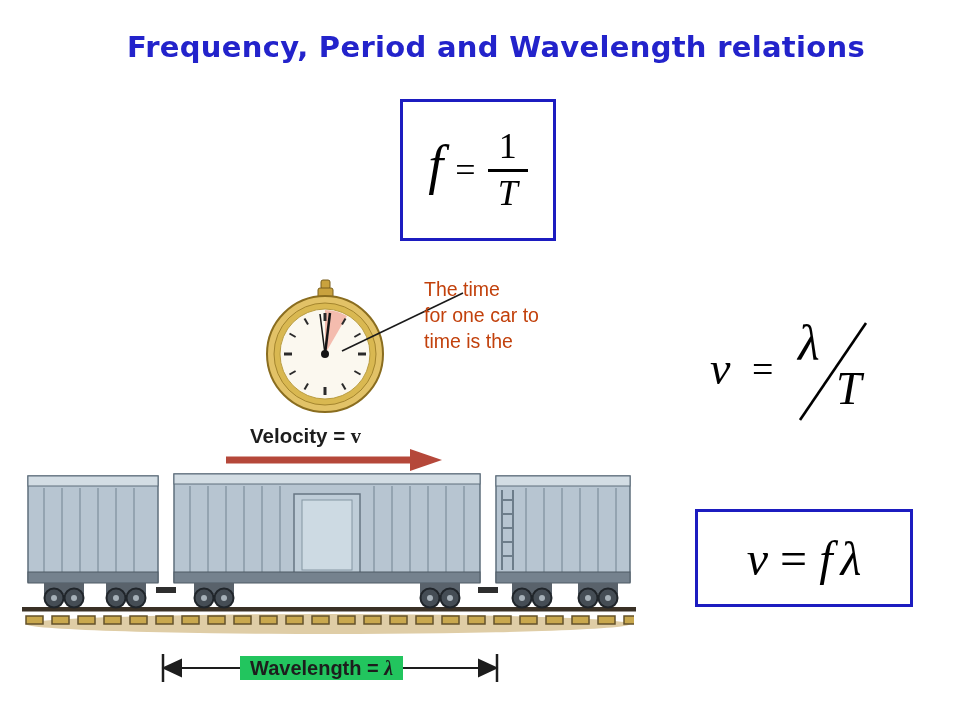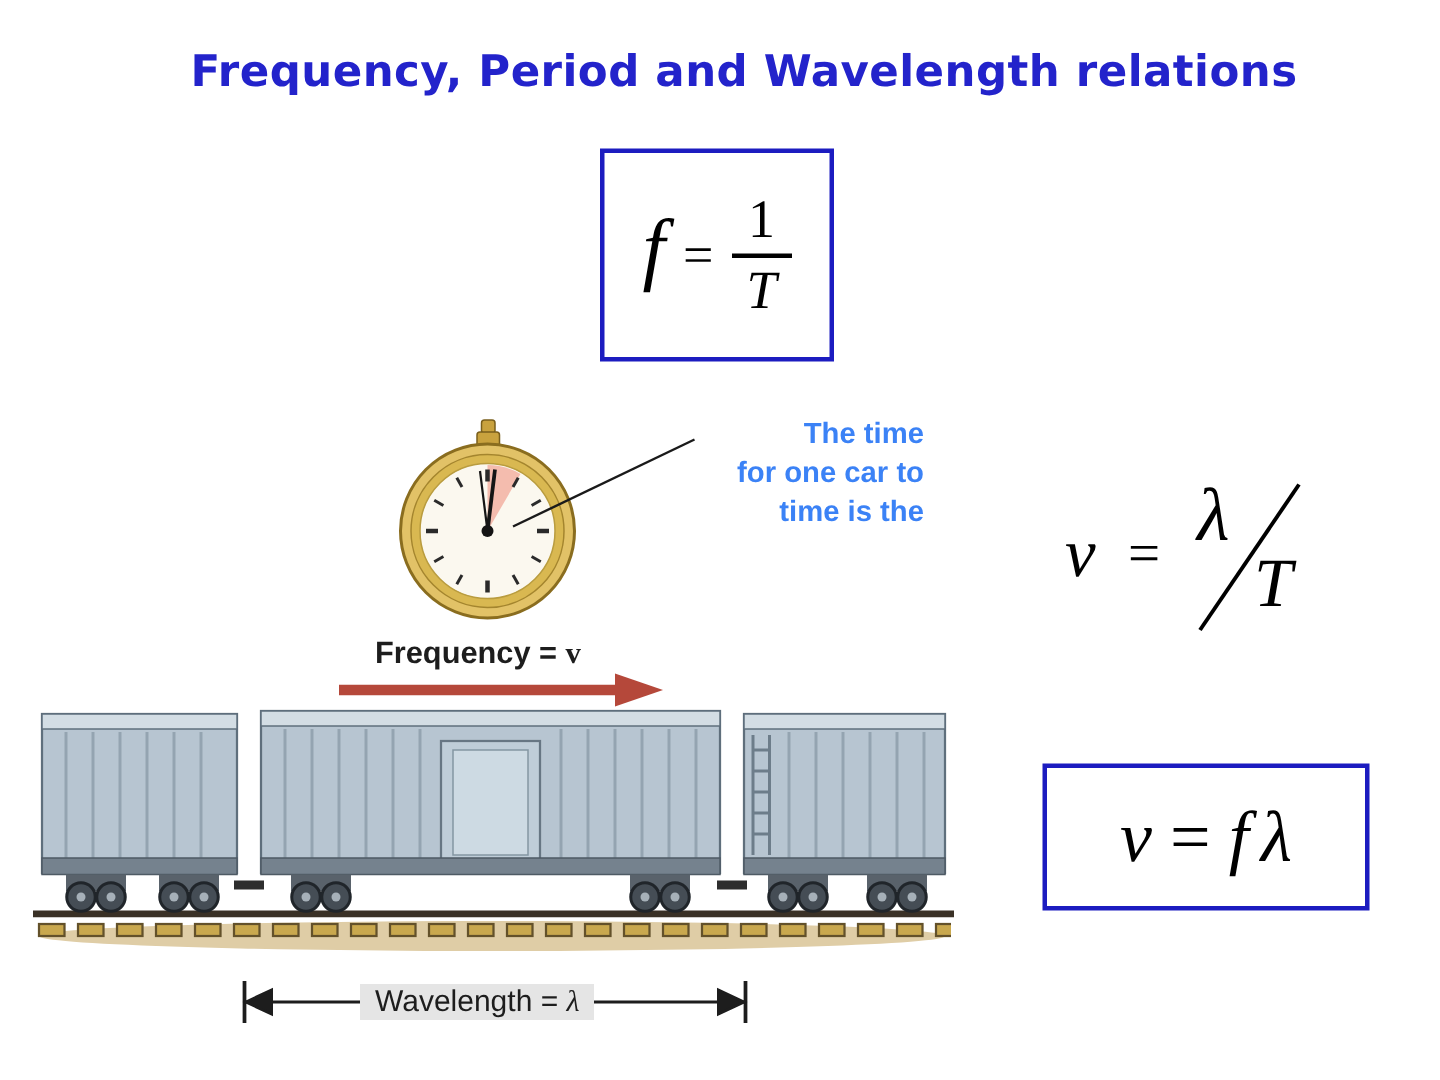--- a/index.html
+++ b/index.html
@@ -12,25 +12,25 @@
   .serif{font-family:"Liberation Serif","DejaVu Serif",serif;}
   .it{font-family:"Liberation Serif","DejaVu Serif",serif;font-style:italic;}
   .formula-box{border:3px solid #1c1cc0;background:#fff;display:flex;align-items:center;
                justify-content:center;font-family:"Liberation Serif","DejaVu Serif",serif;color:#000;}
   .f1{left:400px;top:99px;width:150px;height:136px;gap:12px;}
   .f1 .lhs{font-size:54px;line-height:1;transform:translateY(-5px);}
   .f1 .eq{font-size:36px;}
   .frac{display:inline-flex;flex-direction:column;align-items:center;}
   .frac .num,.frac .den{font-size:36px;line-height:1.05;}
   .frac .bar{width:40px;border-top:3px solid #000;margin:3px 0;display:block;height:0;}
-  .caption{left:424px;top:276px;width:192px;text-align:right;font-size:19.5px;
-           font-weight:bold;line-height:26px;color:#3b82f6;}
+  .caption{left:424px;top:276px;width:192px;text-align:left;font-size:19.5px;
+           font-weight:normal;line-height:26px;color:#c2410c;}
   .velocity{left:250px;top:424px;font-size:20.5px;font-weight:bold;color:#1d1d1d;}
-  .wavelabel{left:240px;top:656px;height:24px;line-height:24px;padding:0 10px;background:#e5e5e5;
-             font-size:20px;font-weight:normal;color:#1d1d1d;}
+  .wavelabel{left:240px;top:656px;height:24px;line-height:24px;padding:0 10px;background:#22c55e;
+             font-size:20px;font-weight:bold;color:#1d1d1d;}
   .vlt{left:702px;top:318px;width:200px;height:110px;}
   .vlt span{position:absolute;line-height:1;color:#000;}
   .vlt .v{left:8px;top:28px;font-size:46px;}
   .vlt .eq{left:50px;top:32px;font-size:38px;font-family:"Liberation Serif",serif;font-style:normal;}
   .vlt .lam{left:96px;top:0px;font-size:50px;}
   .vlt .T{left:134px;top:48px;font-size:46px;}
   .f2{left:695px;top:509px;width:212px;height:92px;gap:12px;font-size:48px;}
 </style>
 </head>
 <body>
@@ -79,21 +79,21 @@
   <line x1="128" y1="5" x2="7" y2="63" stroke="#1a1a1a" stroke-width="1.6"></line>
 </svg>
 
 <div class="abs caption">
   <div class="cap-line">The time</div>
   <div class="cap-line">for one car to</div>
   <div class="cap-line">time is the</div>
 </div>
 
 <div class="abs velocity">
-  <span>Frequency = </span><span class="serif" style="font-weight:bold;">v</span>
+  <span>Velocity = </span><span class="serif" style="font-weight:bold;">v</span>
 </div>
 
 <svg class="abs" viewBox="0 0 222 26" style="left:222px;top:447px;width:222px;height:26px;">
   <line x1="4" y1="13" x2="190" y2="13" stroke="#b5483a" stroke-width="7"></line>
   <polygon points="188,2 220,13 188,24" fill="#b5483a"></polygon>
 </svg>
 
 <svg class="abs" viewBox="0 0 620 168" style="left:22px;top:470px;width:620px;height:168px;">
   <defs>
     <pattern id="ties" x="0" y="0" width="26" height="12" patternUnits="userSpaceOnUse">

